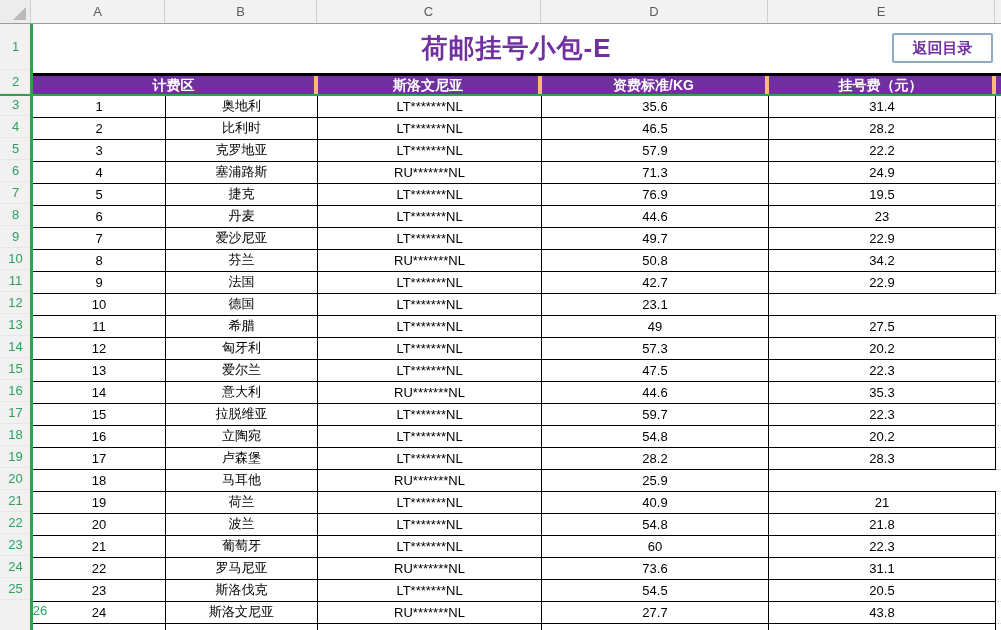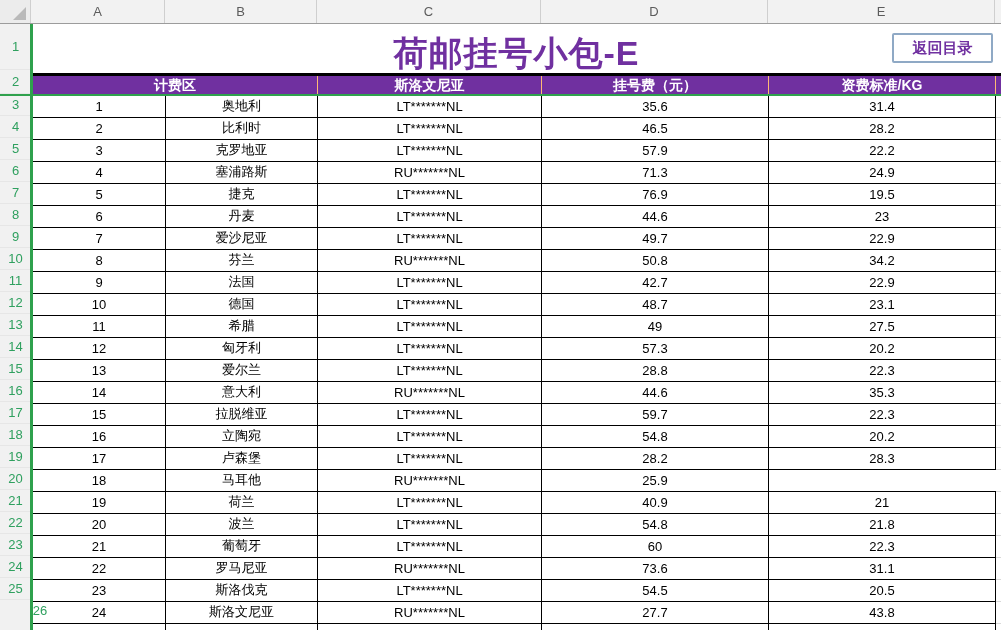--- a/index.html
+++ b/index.html
@@ -28,38 +28,38 @@
     box-sizing:border-box; border-bottom:1px solid #E6E6E6; color:#2FA05F;
     font-size:13px; display:flex; align-items:center; justify-content:center;
   }
   
   .greenv { position:absolute; left:30px; top:24px; width:3px; height:606px; background:#2FA14D; z-index:6; }
   .greenh { position:absolute; left:0px; top:93.5px; width:1001px; height:2px; background:#2FA14D; z-index:6; }
   
   .titlerow { position:absolute; left:32px; top:24px; width:969px; height:49px; background:#fff; }
   .title {
     position:absolute; left:0; top:7px; width:100%; text-align:center;
-    font-size:34px; font-weight:bold; color:#7030A0; letter-spacing:1px;
+    font-size:26px; font-weight:bold; color:#7030A0; letter-spacing:1px;
   }
   .backbtn {
     position:absolute; left:860px; top:9px; width:101px; height:30px;
     background:#ffffff; border:2px solid #8FA9C5; border-radius:2px;
     color:#7030A0; font-size:15px; font-weight:bold;
     font-family:"Liberation Sans","DejaVu Sans",sans-serif;
     display:flex; align-items:center; justify-content:center; cursor:pointer; padding:0;
   }
   
   .blackbar { position:absolute; left:32px; top:73px; width:969px; height:2.5px; background:#000; z-index:3; }
   .purplerow {
     position:absolute; left:32px; top:75.5px; width:970px; height:18px;
     box-sizing:border-box; border-left:1px solid #000; background:#7030A0;
     display:flex; z-index:3;
   }
   .ph {
-    box-sizing:border-box; border-right:1px solid #fdba74; color:#ffffff;
+    box-sizing:border-box; border-right:4px solid #fdba74; color:#ffffff;
     font-size:14px; font-weight:bold; display:flex; align-items:center; justify-content:center;
     line-height:18px;
   }
   .pw1{width:285px}.pw2{width:224px}.pw3{width:227px}.pw4{width:227px}
   .ph.sliver{width:6px;border-right:none}
   
   .datagrid {
     position:absolute; left:32px; top:95.5px; width:964px;
     box-sizing:border-box; border-left:1px solid #000; z-index:3;
   }
@@ -129,22 +129,22 @@
   <div class="titlerow">
     <div class="title">荷邮挂号小包-E</div>
     <button class="backbtn">返回目录</button>
   </div>
 
   <div class="blackbar"></div>
 
   <div class="purplerow">
     <div class="ph pw1">计费区</div>
     <div class="ph pw2">斯洛文尼亚</div>
+    <div class="ph pw3">资费标准/KG</div>
     <div class="ph pw4">挂号费（元）</div>
-    <div class="ph pw3">资费标准/KG</div>
     <div class="ph sliver"></div>
   </div>
 
   <div class="datagrid">
       <div class="drow">
     <div class="dc c-zone">1</div>
     <div class="dc c-country">奥地利</div>
     <div class="dc c-type">LT*******NL</div>
     <div class="dc c-rate">35.6</div>
     <div class="dc c-fee">31.4</div>
@@ -202,42 +202,41 @@
     <div class="dc c-zone">9</div>
     <div class="dc c-country">法国</div>
     <div class="dc c-type">LT*******NL</div>
     <div class="dc c-rate">42.7</div>
     <div class="dc c-fee">22.9</div>
   </div>
       <div class="drow">
     <div class="dc c-zone">10</div>
     <div class="dc c-country">德国</div>
     <div class="dc c-type">LT*******NL</div>
-    <div class="dc c-rate">48.7</div>
     <div class="dc c-fee">23.1</div>
   </div>
       <div class="drow">
     <div class="dc c-zone">11</div>
     <div class="dc c-country">希腊</div>
     <div class="dc c-type">LT*******NL</div>
     <div class="dc c-rate">49</div>
     <div class="dc c-fee">27.5</div>
   </div>
       <div class="drow">
     <div class="dc c-zone">12</div>
     <div class="dc c-country">匈牙利</div>
     <div class="dc c-type">LT*******NL</div>
     <div class="dc c-rate">57.3</div>
     <div class="dc c-fee">20.2</div>
   </div>
       <div class="drow">
     <div class="dc c-zone">13</div>
     <div class="dc c-country">爱尔兰</div>
     <div class="dc c-type">LT*******NL</div>
-    <div class="dc c-rate">28.8</div>
+    <div class="dc c-rate">47.5</div>
     <div class="dc c-fee">22.3</div>
   </div>
       <div class="drow">
     <div class="dc c-zone">14</div>
     <div class="dc c-country">意大利</div>
     <div class="dc c-type">RU*******NL</div>
     <div class="dc c-rate">44.6</div>
     <div class="dc c-fee">35.3</div>
   </div>
       <div class="drow">

